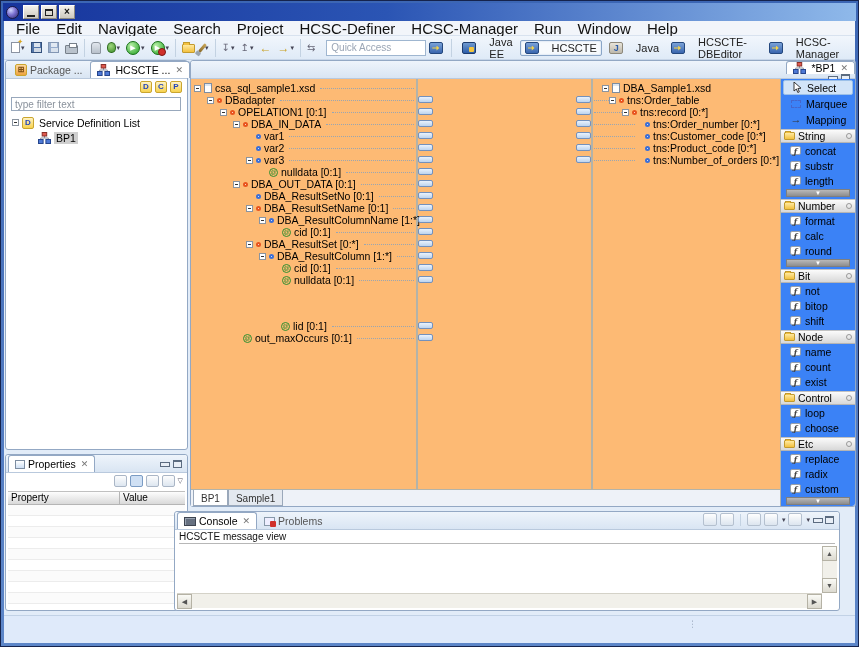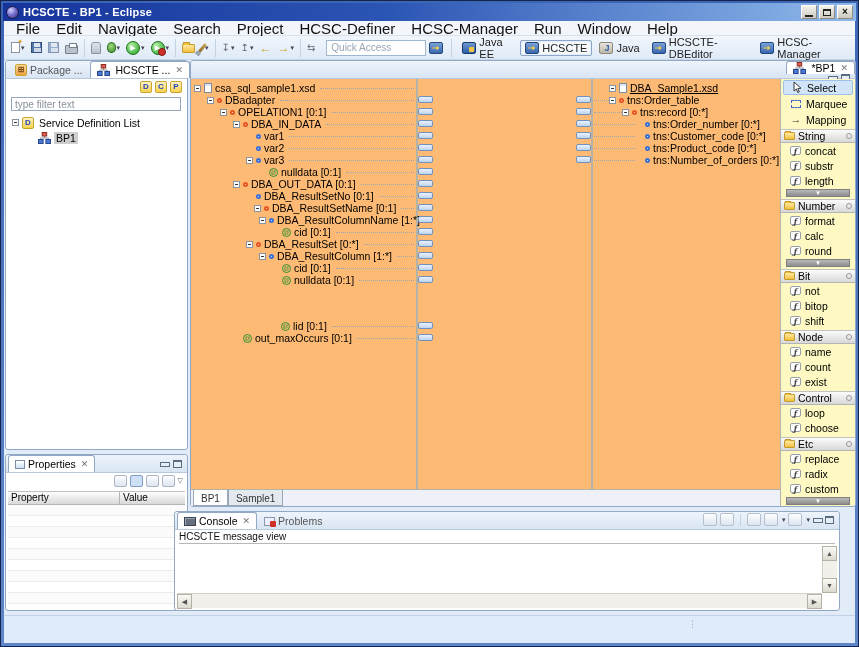--- a/index.html
+++ b/index.html
@@ -46,21 +46,21 @@
   .i-folder::before{content:'';position:absolute;top:-3px;left:0;width:5px;height:2px;background:#f3c13f;border:1px solid #c29a2e;border-bottom:none;}
   .i-brush{width:3px;height:10px;background:linear-gradient(#caa657,#8a6b2a);transform:rotate(40deg);border-radius:1px;position:relative;}
   .i-brush::after{content:'';position:absolute;bottom:-4px;left:-1px;width:5px;height:4px;background:#9aa4ae;border-radius:1px;}
   .i-ann{font-size:10px;color:#667;line-height:1;}
   .i-arrow{font-size:12px;font-weight:bold;color:#c9a227;line-height:1;}
   .i-link{font-size:10px;color:#667;line-height:1;}
   .qa-wrap{margin-left:8px;display:flex;align-items:center;}
   .quick-access{width:100px;height:16px;border:1px solid #9fb6d0;background:#fff;font-size:10px;padding:0 4px;color:#333;}
   .quick-access::placeholder{color:#9aa5b5;}
   .persp-bar{margin-left:auto;display:flex;align-items:center;gap:2px;padding-right:2px;}
-  .persp{display:flex;align-items:center;gap:3px;padding:1px 4px;border:1px solid transparent;border-radius:2px;font-size:11px;color:#222;}
+  .persp{display:flex;align-items:center;gap:13px;padding:1px 4px;border:1px solid transparent;border-radius:2px;font-size:11px;color:#222;}
   .persp.active{background:#f7fafd;border-color:#8aa6c8;box-shadow:inset 0 0 2px #b9cde6;}
   .persp-ico{width:14px;height:12px;flex:none;border-radius:2px;position:relative;}
   .pi-java-ee{background:linear-gradient(#6f9ad0,#2d5da8);border:1px solid #1d3c6e;}
   .pi-java-ee::after{content:'';position:absolute;right:1px;bottom:1px;width:5px;height:5px;background:#f5c63d;border-radius:1px;}
   .pi-hcscte,.pi-hcscte-dbeditor,.pi-hcsc-manager{background:linear-gradient(#7aa2d8,#3a66ae);border:1px solid #24487e;}
   .pi-hcscte::after,.pi-hcscte-dbeditor::after,.pi-hcsc-manager::after{content:'';position:absolute;left:2px;top:3px;width:7px;height:5px;background:#f4d34a;clip-path:polygon(0 40%,60% 40%,60% 0,100% 50%,60% 100%,60% 60%,0 60%);}
   .pi-java{background:linear-gradient(#e8e4da,#bdb8ab);border:1px solid #8d887b;}
   .pi-java::after{content:'J';position:absolute;left:4px;top:0px;font-size:9px;font-weight:bold;color:#2d5da8;}
 
   
@@ -109,21 +109,21 @@
   .lleader{flex:1;height:0;border-top:1px dotted #9aa6b2;margin-left:4px;margin-right:2px;min-width:6px;}
   .rleader{position:absolute;left:1px;top:6px;height:0;border-top:1px dotted #9aa6b2;}
   .handle{position:absolute;width:15px;height:7px;border:1px solid #7391bd;border-radius:2px;background:linear-gradient(#eaf2fc,#bdd4ef);top:2px;}
   .handle.hl{right:-17px;}
   .handle.hr{left:-17px;}
   .pagetabs{position:absolute;left:0;right:75px;bottom:0;height:17px;background:#eef2f8;border-top:1px solid #b3b3a9;display:flex;align-items:stretch;padding-left:2px;}
   .ptab{font-size:10px;padding:1px 7px 0;border:1px solid #9aa8ba;border-top:none;background:#e4e9f0;color:#333;display:flex;align-items:center;}
   .ptab.active{background:#fff;}
 
   
-  .palette{position:absolute;top:18px;right:0;width:75px;bottom:0;background:#fef9c3;border-left:1px solid #b3b3a9;border-radius:0 0 3px 0;overflow:hidden;font-size:10.5px;}
+  .palette{position:absolute;top:18px;right:0;width:75px;bottom:0;background:#3b82f6;border-left:1px solid #b3b3a9;border-radius:0 0 3px 0;overflow:hidden;font-size:10.5px;}
   .ptool{height:15px;display:flex;align-items:center;gap:4px;padding-left:7px;margin:1px 2px;}
   .ptool.sel{background:#d2e4f8;border:1px solid #9cc0e8;border-radius:2px;}
   .ptool-ico{width:12px;display:inline-flex;justify-content:center;flex:none;}
   .marquee-box{width:10px;height:8px;border:1px dashed #4466cc;}
   .map-arrow{font-size:11px;color:#333;line-height:1;}
   .pghead{height:14px;background:linear-gradient(#fbfbfb,#d8d8d8);border-top:1px solid #c2c2c2;border-bottom:1px solid #b5b5b5;display:flex;align-items:center;gap:3px;padding:0 3px;margin-top:2px;}
   .pghead .pin{margin-left:auto;width:6px;height:6px;border:1px solid #999;border-radius:50%;}
   .gfolder{width:11px;height:8px;background:linear-gradient(#ffe9a0,#f3c13f);border:1px solid #c29a2e;border-radius:1px;position:relative;flex:none;}
   .gfolder::before{content:'';position:absolute;top:-2px;left:0;width:4px;height:1px;background:#f3c13f;border:1px solid #c29a2e;border-bottom:none;}
   .pitem{height:15px;display:flex;align-items:center;gap:4px;padding-left:9px;}
@@ -160,21 +160,20 @@
   .statusbar{position:absolute;left:0;right:0;bottom:0;height:28px;background:#dfeafa;border-top:1px solid #c2d2e6;}
   .sash-dots{position:absolute;left:684px;top:6px;color:#9aa8bd;font-size:9px;letter-spacing:0;line-height:4px;}
 </style>
 </head>
 <body>
 
 <div class="win">
 
   <div class="titlebar">
     <span class="app-ico"></span>
-    <span class="title-text">HCSCTE - BP1 - Eclipse</span>
     <span class="winbtns">
       <span class="wbtn">
           <span class="bar"></span>
         </span>
       <span class="wbtn">
           <span class="box"></span>
         </span>
       <span class="wbtn close">×</span>
     </span>
   </div>
@@ -456,21 +455,21 @@
                 <span class="lleader"></span>
                 <span class="handle hl"></span>
               </div>
               <div class="trow" style="padding-left: 55px;">
                 <span class="expspace"></span>
                 <span class="tico simple"></span>
                 <span class="tlabel">DBA_ResultSetNo [0:1]</span>
                 <span class="lleader"></span>
                 <span class="handle hl"></span>
               </div>
-              <div class="trow" style="padding-left: 55px; margin-left: 8px;">
+              <div class="trow" style="padding-left: 55px;">
                 <span class="expander"></span>
                 <span class="tico complex"></span>
                 <span class="tlabel">DBA_ResultSetName [0:1]</span>
                 <span class="lleader"></span>
                 <span class="handle hl"></span>
               </div>
               <div class="trow" style="padding-left: 68px;">
                 <span class="expander"></span>
                 <span class="tico simple"></span>
                 <span class="tlabel">DBA_ResultColumnName [1:*]</span>
@@ -524,21 +523,21 @@
                 <span class="tico attribute"></span>
                 <span class="tlabel">out_maxOccurs [0:1]</span>
                 <span class="lleader"></span>
                 <span class="handle hl"></span>
               </div>
             </div>
         </div>
         <div class="tree-col col-canvas"></div>
         <div class="tree-col col-tgt">
           <div class="ttree" id="tgt-tree">
-              <div class="trow" style="padding-left: 16px; text-decoration: underline;">
+              <div class="trow" style="padding-left: 9px;">
                 <span class="expander"></span>
                 <span class="tico document"></span>
                 <span class="tlabel">DBA_Sample1.xsd</span>
               </div>
               <div class="trow" style="padding-left: 16px;">
                 <span class="handle hr"></span>
                 <span class="rleader" style="width: 15px;"></span>
                 <span class="expander"></span>
                 <span class="tico complex"></span>
                 <span class="tlabel">tns:Order_table</span>

